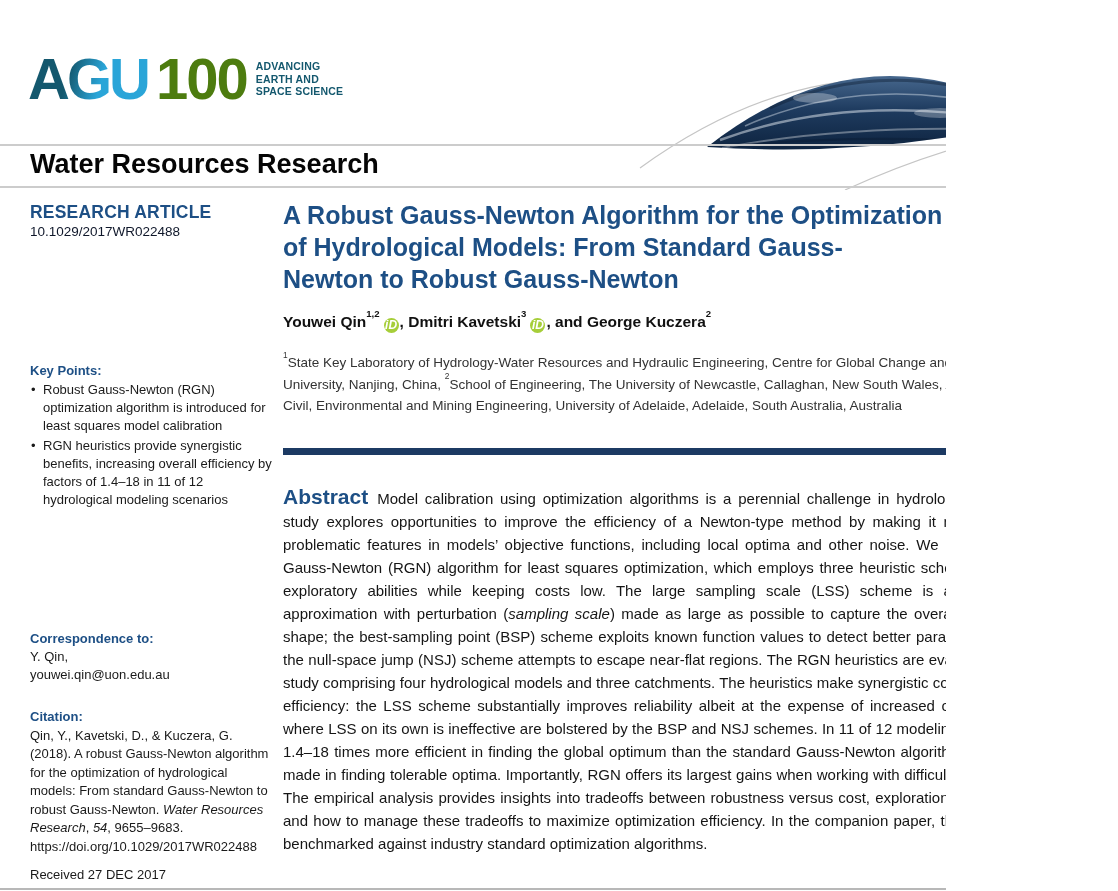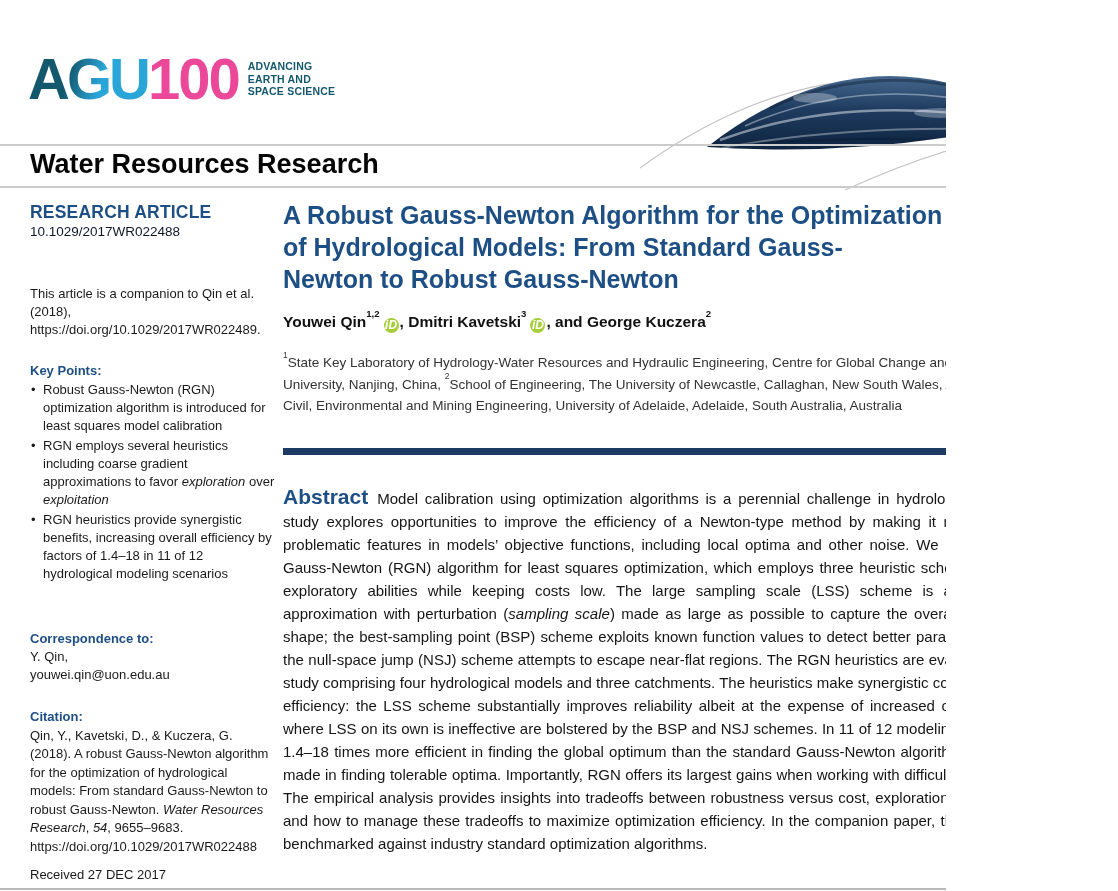--- a/index.html
+++ b/index.html
@@ -11,21 +11,21 @@
   .it { font-style:italic; }
   sup { font-size:62%; line-height:0; position:relative; top:-0.45em; }
 
   
   .logo { position:absolute; left:28px; top:50px; display:flex; align-items:center; }
   .logo-agu {
     font-size:58px; font-weight:bold; letter-spacing:-3px; line-height:1;
     background:linear-gradient(105deg,#14586e 34%,#2aa5d8 60%);
     -webkit-background-clip:text; background-clip:text; color:transparent;
   }
-  .logo-100 { font-size:58px; font-weight:bold; letter-spacing:-2px; line-height:1; color:#ec4899; margin-left:0; }
+  .logo-100 { font-size:58px; font-weight:bold; letter-spacing:-2px; line-height:1; color:#4d7c0f; margin-left:8px; }
   .tagline { margin-left:9px; font-size:10.5px; font-weight:bold; color:#14586e; line-height:1.18; letter-spacing:.2px; }
   .tagline span { display:block; }
 
   .arcs { position:absolute; left:610px; top:28px; width:508px; height:162px; z-index:0; }
 
   .cfu {
     position:absolute; left:1022px; top:10px; width:88px; height:97px;
     background:#ebebeb; border:1px solid #d0d0d0; border-radius:6px;
     box-shadow:0 1px 3px rgba(0,0,0,.18); text-align:center; cursor:pointer; z-index:3;
   }
@@ -124,27 +124,25 @@
       <span>updates</span>
     </div>
   </div>
 
   <div class="rule rule-top"></div>
   <h2 class="journal">Water Resources Research</h2>
   <div class="rule rule-bottom"></div>
 
   <div class="sb" id="research-article">RESEARCH ARTICLE</div>
   <div class="sb" id="doi">10.1029/2017WR022488</div>
-  <div class="sb" id="companion">This article is a companion to Qin et al. (2018), https://doi.org/10.1029/2017WR022489.</div>
 
   <div class="sb" id="keypoints">
     <div class="sb-heading">Key Points:</div>
     <ul>
         <li><span>Robust Gauss-Newton (RGN) optimization algorithm is introduced for least squares model calibration</span></li>
-        <li><span>RGN employs several heuristics including coarse gradient approximations to favor </span><span class="it">exploration</span><span> over </span><span class="it">exploitation</span></li>
         <li><span>RGN heuristics provide synergistic benefits, increasing overall efficiency by factors of 1.4–18 in 11 of 12 hydrological modeling scenarios</span></li>
       </ul>
   </div>
 
   <div class="sb" id="correspondence">
     <div class="sb-heading">Correspondence to:</div>
     <div>Y. Qin,</div>
     <div>youwei.qin@uon.edu.au</div>
   </div>
 

